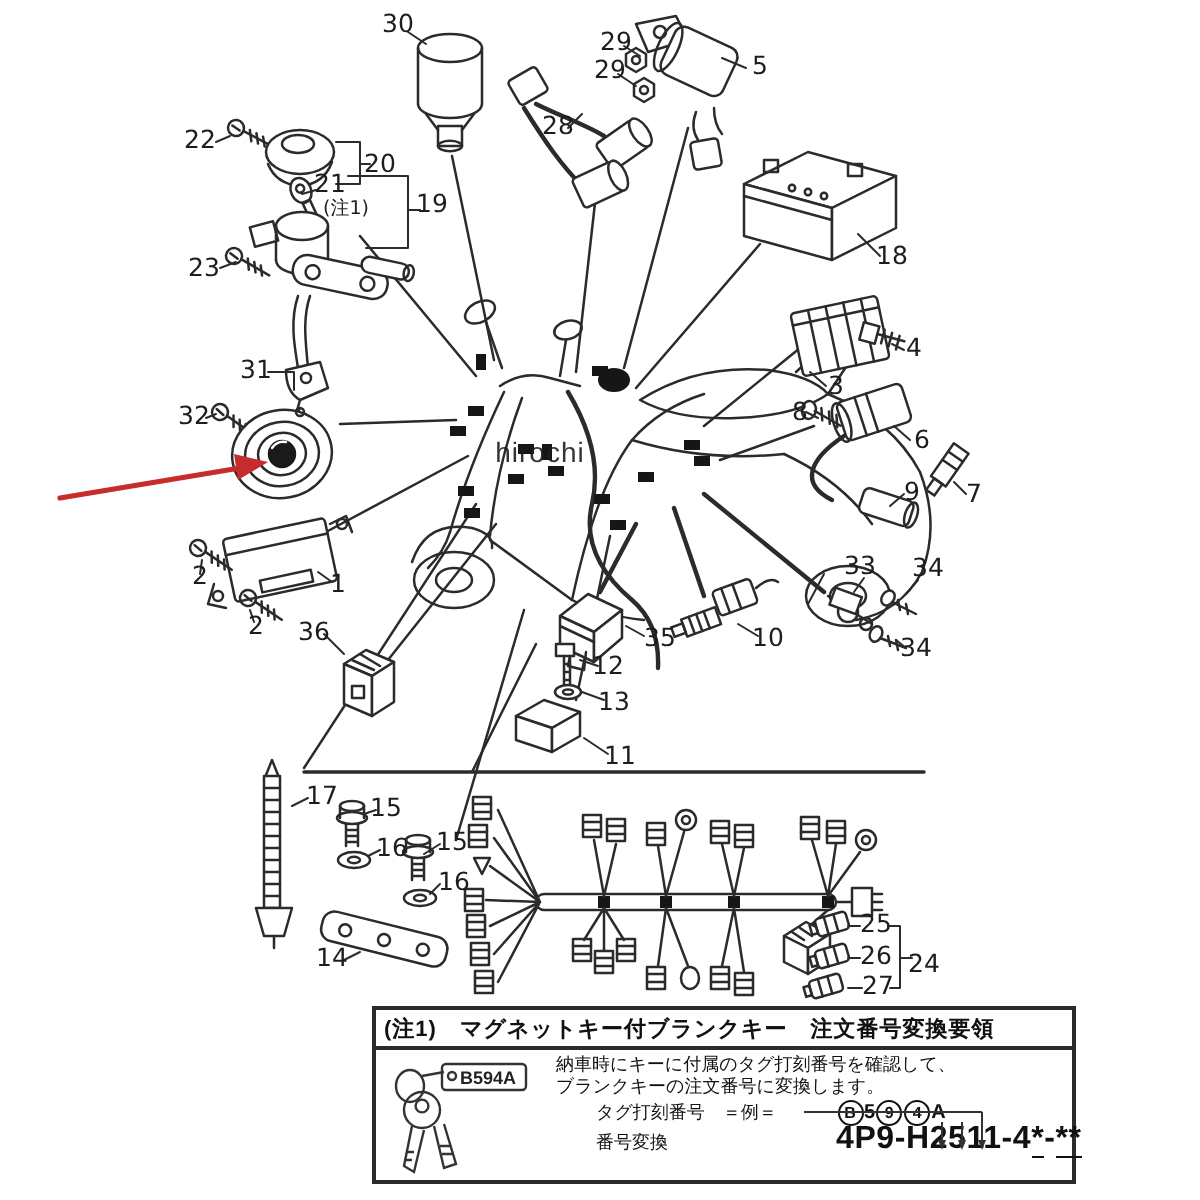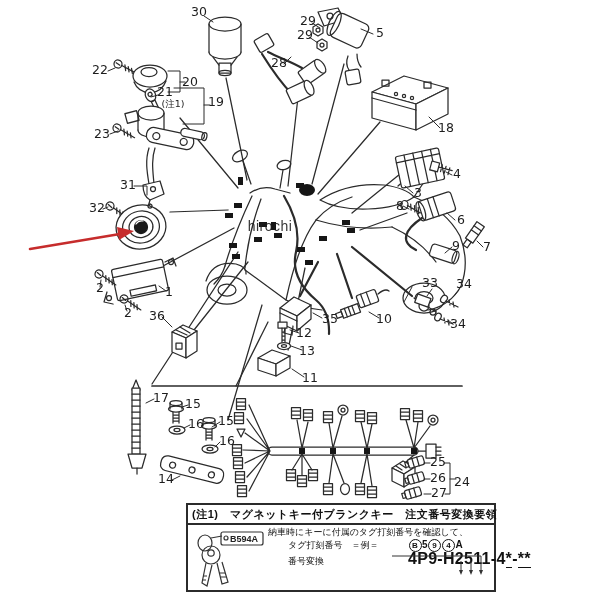--- a/index.html
+++ b/index.html
@@ -16,29 +16,29 @@
   .diagram .thin *{stroke-width:1;}
   .diagram text{stroke:none;fill:#1d1d1d;}
   .plbl{font:12.5px "DejaVu Sans",sans-serif;fill:#1d1d1d;}
   .plbl.small{font-size:9.5px;}
   .wm{font-size:14px;fill:#8a8a8a;opacity:.9;letter-spacing:.5px;}
   .red{stroke:#c62c2c;stroke-width:2.6;}
   .redf{fill:#c62c2c;stroke:none;}
   .darkc{fill:#1a1a1a;stroke:#1a1a1a;}
   .hl{stroke:#fff;stroke-width:1.2;}
 
-  .note-table{position:absolute;left:186px;top:503px;width:310px;height:89px;
+  .note-table{position:absolute;left:186px;top:503px;width:352px;height:89px;
       border:2px solid #2b2b2b;background:#fff;box-sizing:border-box;color:#111;}
   .nt-header{font-size:11px;font-weight:bold;letter-spacing:.5px;padding:2px 4px 1px;
       border-bottom:2px solid #2b2b2b;white-space:nowrap;}
   .nt-body{position:relative;height:66px;}
   .keys-svg{position:absolute;left:3px;top:3px;}
   .kart *{fill:none;stroke:#333;stroke-width:1.2;}
   .kart text{stroke:none;fill:#222;font-size:9px;font-weight:bold;font-family:"Liberation Sans",sans-serif;}
-  .nt-text{position:absolute;left:80px;top:2px;right:3px;font-size:9px;line-height:11px;}
+  .nt-text{position:absolute;left:90px;top:2px;right:3px;font-size:9px;line-height:11px;}
   .nt-row{display:flex;margin-top:1px;align-items:baseline;}
   .nt-row .lab{width:120px;flex:none;margin-left:20px;}
   .val{font-weight:bold;font-size:16px;letter-spacing:.3px;white-space:nowrap;}
   .useg{border-bottom:1.2px solid #111;}
   .circled{display:inline-block;width:11px;height:11px;border:1px solid #111;border-radius:50%;
       text-align:center;line-height:11px;font-size:8px;margin:0 .5px;font-weight:bold;}
   .plainch{font-weight:bold;font-size:10px;}
   .connsvg{position:absolute;left:118px;top:27px;}
   .cl{fill:none;stroke:#333;stroke-width:1;}
   .clf{fill:#333;stroke:none;}
@@ -538,20 +538,21 @@
         <path d="M26 35 L31 56 L37 54 L31 34"></path>
         <path d="M29 45 h5 M30 49 h5"></path>
         <rect x="30" y="4" width="42" height="13" rx="2"></rect>
         <circle cx="35" cy="10" r="2"></circle>
         <path d="M20 10 L31 8"></path>
         <text x="53" y="14" text-anchor="middle">B594A</text>
       </g>
     </svg>
     <div class="nt-text">
       <div>納車時にキーに付属のタグ打刻番号を確認して、</div>
+      <div>ブランクキーの注文番号に変換します。</div>
       <div class="nt-row">
         <span class="lab">タグ打刻番号　＝例＝</span>
         <span class="tagchars"><span class="circled">B</span><span class="plainch">5</span><span class="circled">9</span><span class="circled">4</span><span class="plainch">A</span></span>
       </div>
       <div class="nt-row">
         <span class="lab">番号変換</span>
         <span class="val"><span>4P9-H2511-4</span><span class="useg">*</span><span>-</span><span class="useg">**</span></span>
       </div>
       <svg class="connsvg" width="132" height="24" viewBox="0 0 132 24">
         <path class="cl" d="M6 2 H95 M75 7 V16 M85 7 V16 M95 2 V16"></path>

